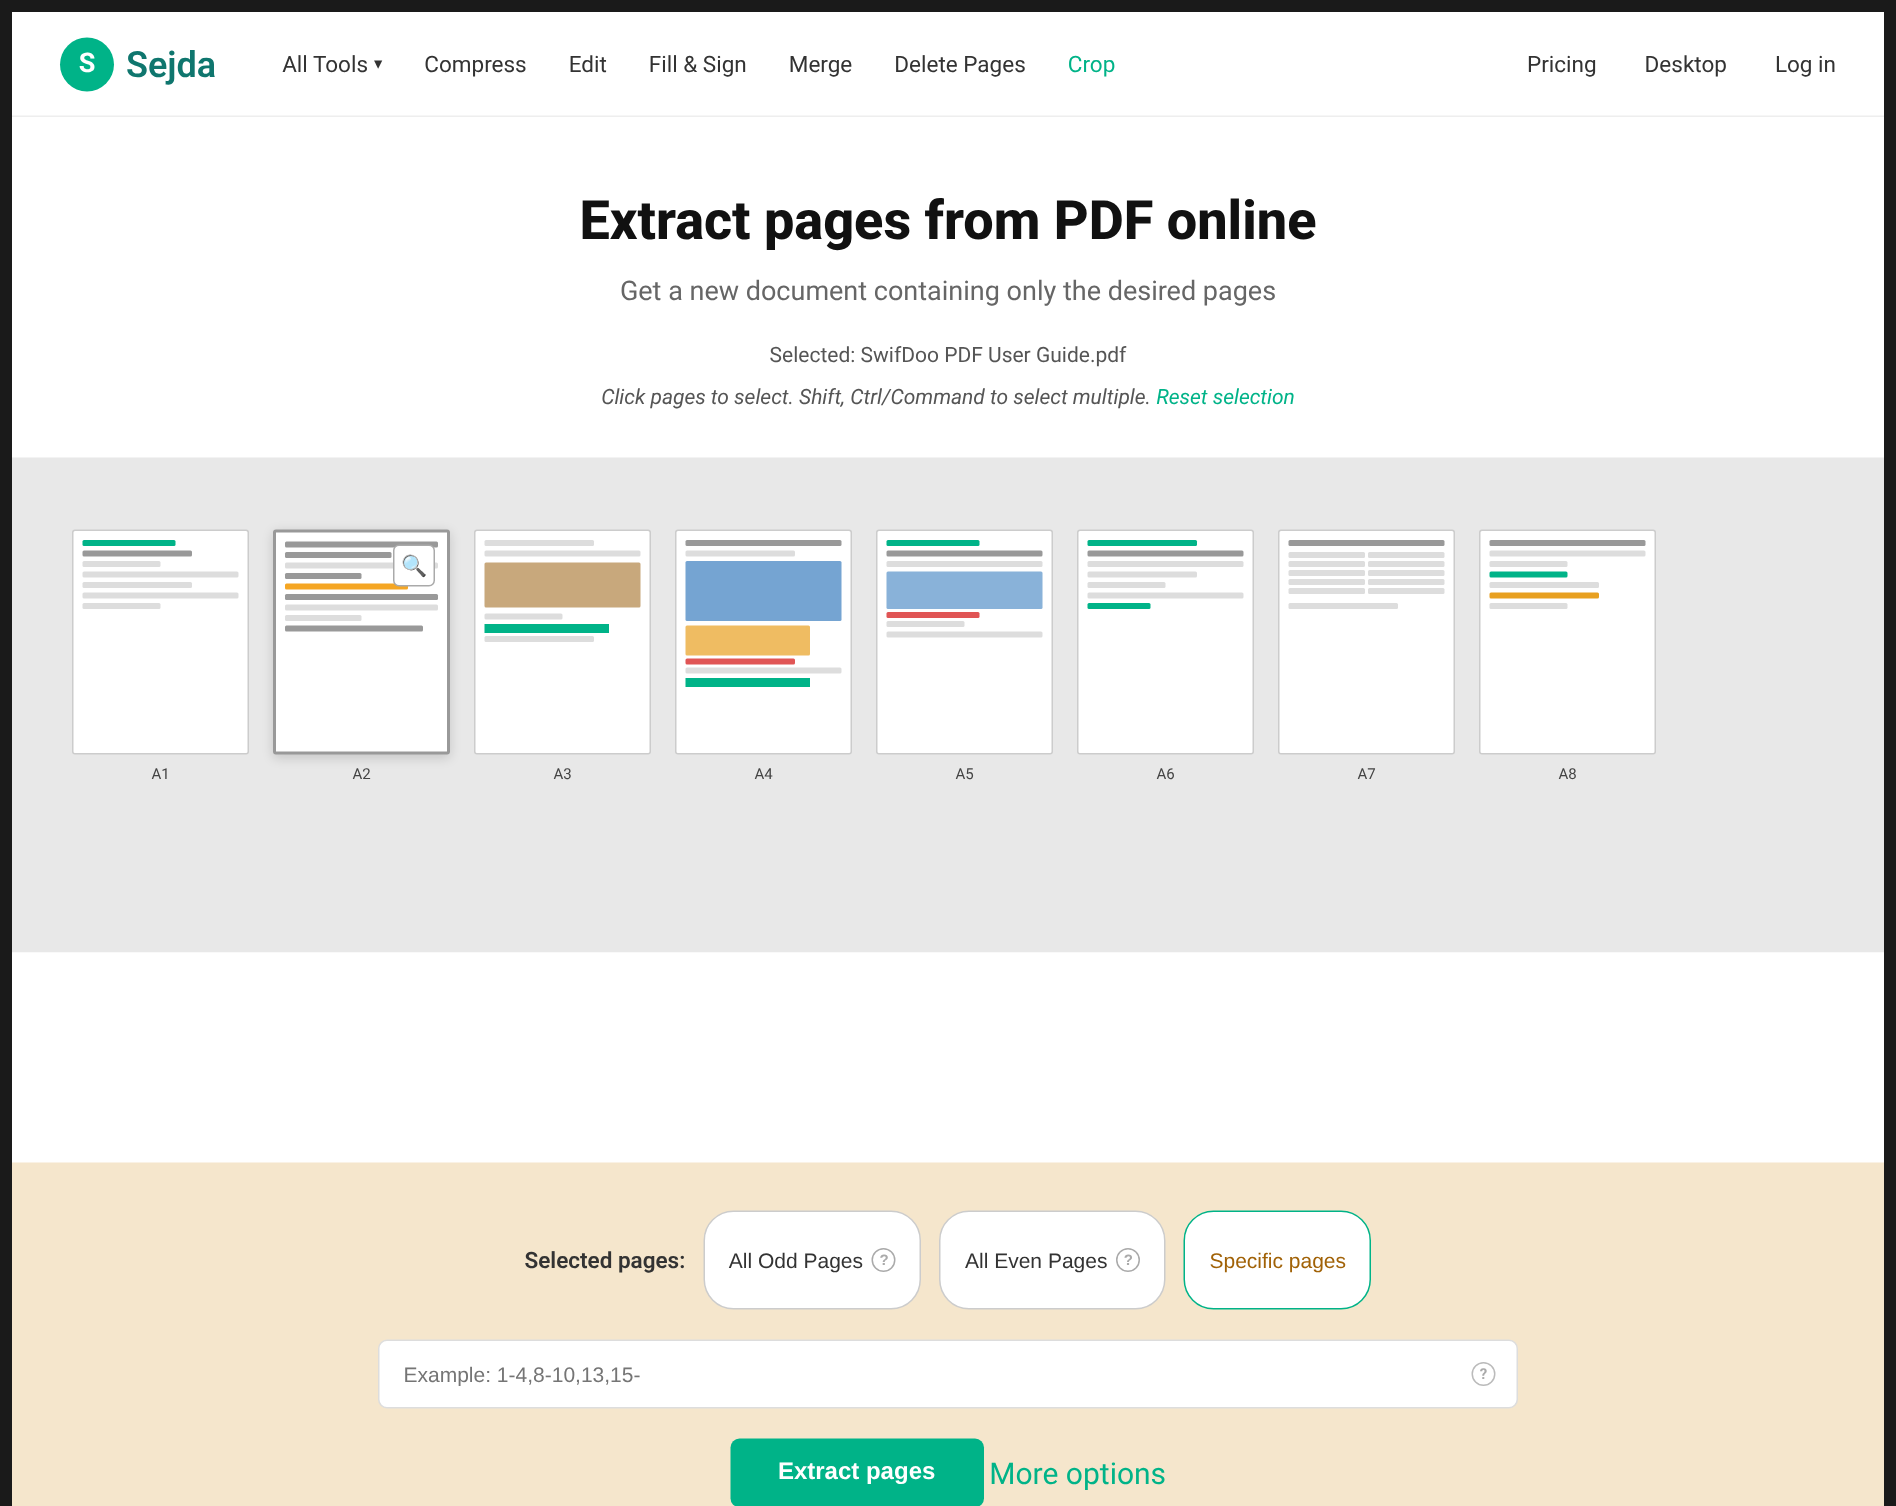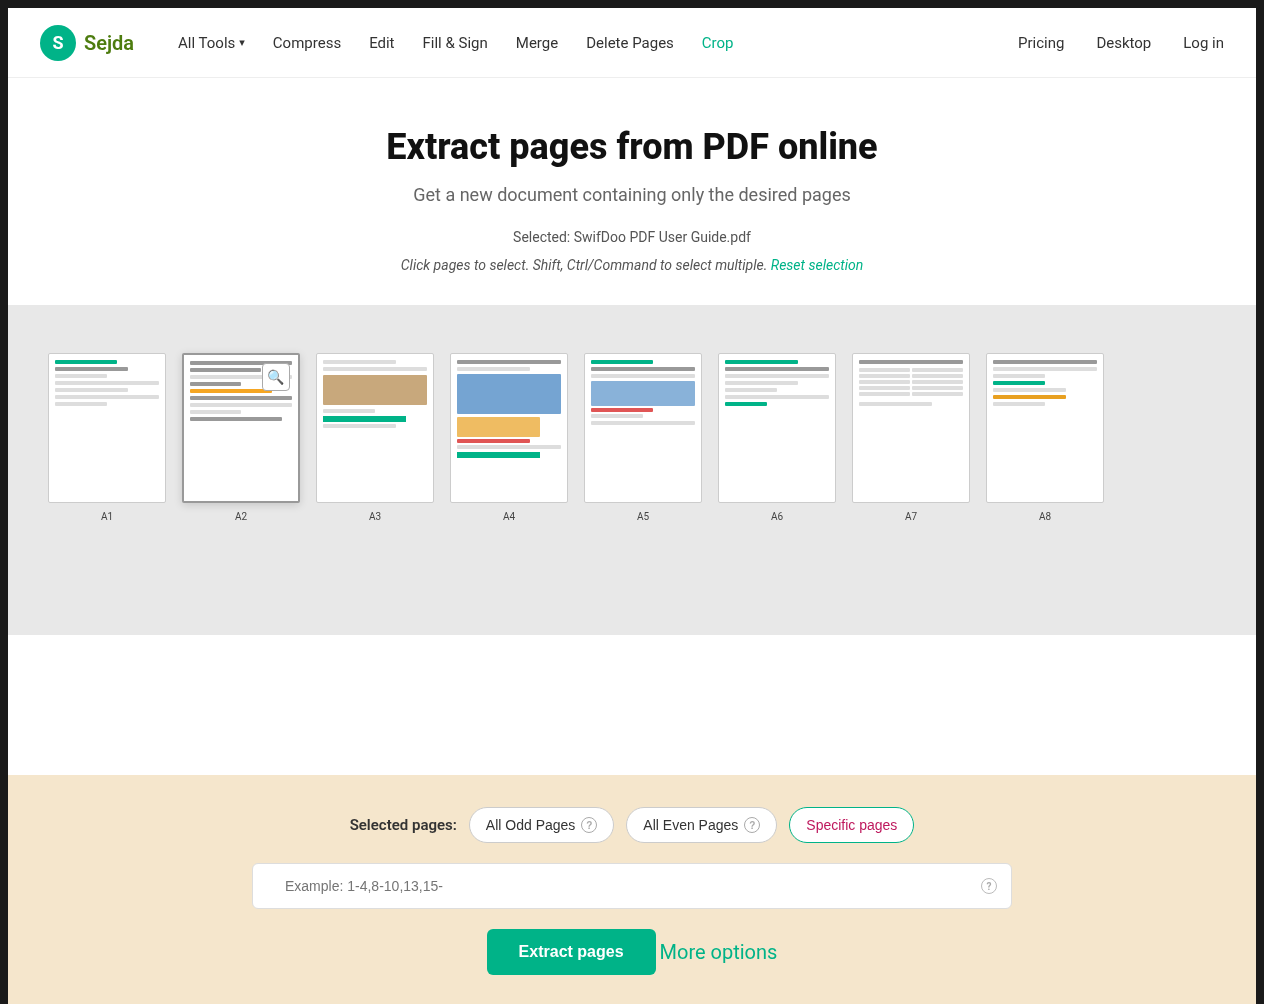--- a/index.html
+++ b/index.html
@@ -9,21 +9,21 @@
     .navbar {
       display: flex; align-items: center; padding: 0 32px; height: 70px;
       border-bottom: 1px solid #eee; background: #fff;
     }
     .logo { display: flex; align-items: center; gap: 8px; margin-right: 32px; text-decoration: none; }
     .logo-icon {
       width: 36px; height: 36px; border-radius: 50%; background: #00b388;
       display: flex; align-items: center; justify-content: center;
       color: #fff; font-weight: 700; font-size: 18px;
     }
-    .logo-text { font-size: 20px; font-weight: 600; color: #4d7c0f; }
+    .logo-text { font-size: 24px; font-weight: 600; color: #0f766e; }
     .nav-links { display: flex; align-items: center; gap: 4px; flex: 1; }
     .nav-link {
       padding: 8px 12px; font-size: 15px; color: #333; text-decoration: none;
       cursor: pointer; border-radius: 4px;
     }
     .nav-link.all-tools { display: flex; align-items: center; gap: 4px; }
     .nav-link.merge { color: #333; }
     .nav-link.crop { color: #00b388; }
     .nav-right { display: flex; align-items: center; gap: 32px; }
     .nav-right a { font-size: 15px; color: #333; text-decoration: none; cursor: pointer; }
@@ -84,37 +84,37 @@
     
     .bottom-panel {
       background: #f5e6cc; padding: 32px 32px 40px;
     }
     .selected-pages-row {
       display: flex; align-items: center; justify-content: center; gap: 12px; margin-bottom: 20px;
     }
     .selected-pages-label { font-size: 15px; font-weight: 600; color: #333; }
     .page-option-btn {
       display: flex; align-items: center; gap: 6px;
-      padding: 9px 16px; border: 1.5px solid #ccc; border-radius: 20px;
+      padding: 24px 16px; border: 1.5px solid #ccc; border-radius: 20px;
       background: #fff; font-size: 14px; color: #333; cursor: pointer;
     }
     .page-option-btn.active {
-      border-color: #00b388; color: #be185d; background: #fff;
+      border-color: #00b388; color: #a16207; background: #fff;
     }
     .help-icon {
       width: 16px; height: 16px; border-radius: 50%; border: 1.5px solid #aaa;
       display: flex; align-items: center; justify-content: center;
       font-size: 10px; color: #aaa; font-weight: 700;
     }
     .specific-input-wrap {
       display: flex; align-items: center; max-width: 760px; margin: 0 auto 20px;
       background: #fff; border: 1.5px solid #ddd; border-radius: 6px; overflow: hidden;
     }
     .specific-input {
-      flex: 1; padding: 14px 32px; font-size: 14px; color: #aaa;
+      flex: 1; padding: 14px 16px; font-size: 14px; color: #aaa;
       border: none; outline: none; background: transparent;
     }
     .input-help {
       padding: 0 14px; display: flex; align-items: center;
     }
     .input-help .help-icon { border-color: #bbb; }
     .action-row {
       display: flex; align-items: center; justify-content: center; gap: 4px;
     }
     .extract-btn {

